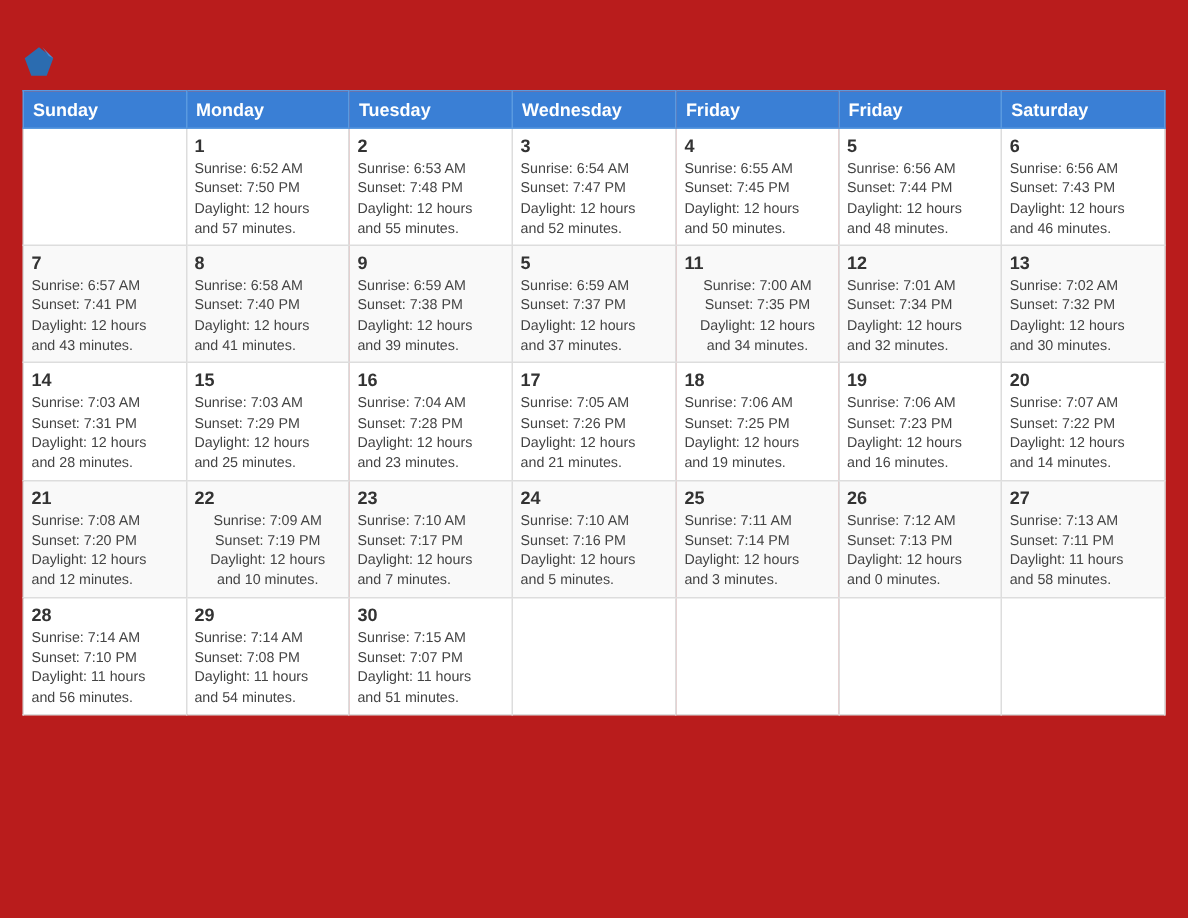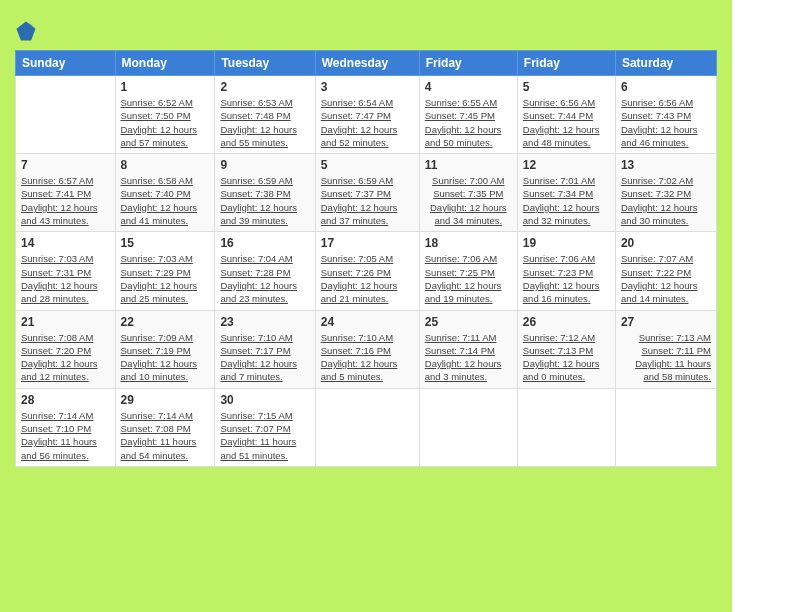--- a/index.html
+++ b/index.html
@@ -4,24 +4,24 @@
   <style>
     * { margin: 0; padding: 0; box-sizing: border-box; }
     body {
       width: 792px;
       height: 612px;
       font-family: Arial, sans-serif;
       background: #fff;
       overflow: hidden;
     }
     .page {
-      width: 732px;
+      width: 792px;
       height: 612px;
-      background: #bef264;
-      padding: 16px 15px;
+      background: #b91c1c;
+      padding: 26px 15px;
     }
     .header-area {
       display: flex;
       justify-content: space-between;
       align-items: flex-start;
       margin-bottom: 8px;
     }
     .logo {
       display: flex;
       align-items: center;
@@ -90,21 +90,20 @@
     .day-number {
       font-size: 12px;
       font-weight: bold;
       display: block;
       margin-bottom: 2px;
     }
     .day-info {
       font-size: 9.5px;
       line-height: 1.4;
       color: #444;
-      text-decoration: underline;
     }
     .empty-cell {
       background: #fff !important;
     }
   </style>
 </head>
 <body>
 
 <div class="page">
   <div class="header-area">
@@ -287,21 +286,21 @@
         <tr>
           <td>
             <span class="day-number">21</span>
             <div class="day-info" style="white-space: pre-line;">Sunrise: 7:08 AM
 Sunset: 7:20 PM
 Daylight: 12 hours
 and 12 minutes.</div>
           </td>
           <td>
             <span class="day-number">22</span>
-            <div class="day-info" style="white-space: pre-line;">Sunrise: 7:09 AM
+            <div class="day-info" style="white-space: pre-line; text-align: center;">Sunrise: 7:09 AM
 Sunset: 7:19 PM
 Daylight: 12 hours
 and 10 minutes.</div>
           </td>
           <td>
             <span class="day-number">23</span>
             <div class="day-info" style="white-space: pre-line;">Sunrise: 7:10 AM
 Sunset: 7:17 PM
 Daylight: 12 hours
 and 7 minutes.</div>
@@ -322,21 +321,21 @@
           </td>
           <td>
             <span class="day-number">26</span>
             <div class="day-info" style="white-space: pre-line;">Sunrise: 7:12 AM
 Sunset: 7:13 PM
 Daylight: 12 hours
 and 0 minutes.</div>
           </td>
           <td>
             <span class="day-number">27</span>
-            <div class="day-info" style="white-space: pre-line; text-align: right;">Sunrise: 7:13 AM
+            <div class="day-info" style="white-space: pre-line;">Sunrise: 7:13 AM
 Sunset: 7:11 PM
 Daylight: 11 hours
 and 58 minutes.</div>
           </td>
         </tr>
         <tr>
           <td>
             <span class="day-number">28</span>
             <div class="day-info" style="white-space: pre-line;">Sunrise: 7:14 AM
 Sunset: 7:10 PM

